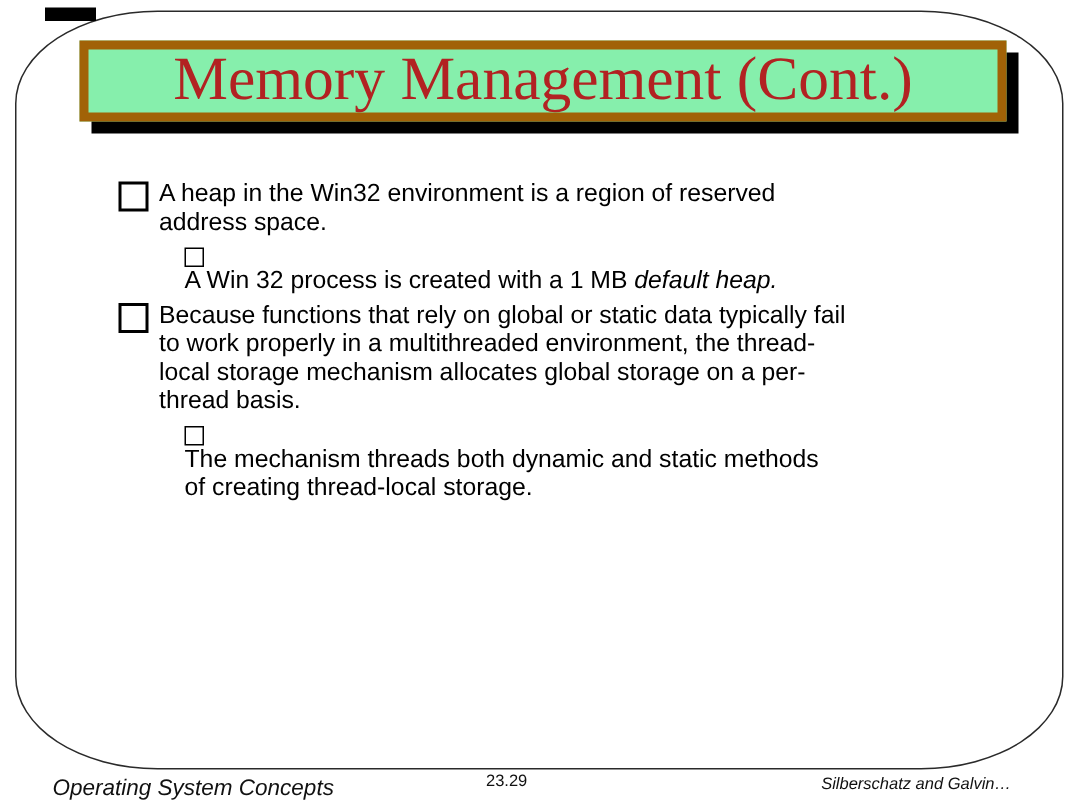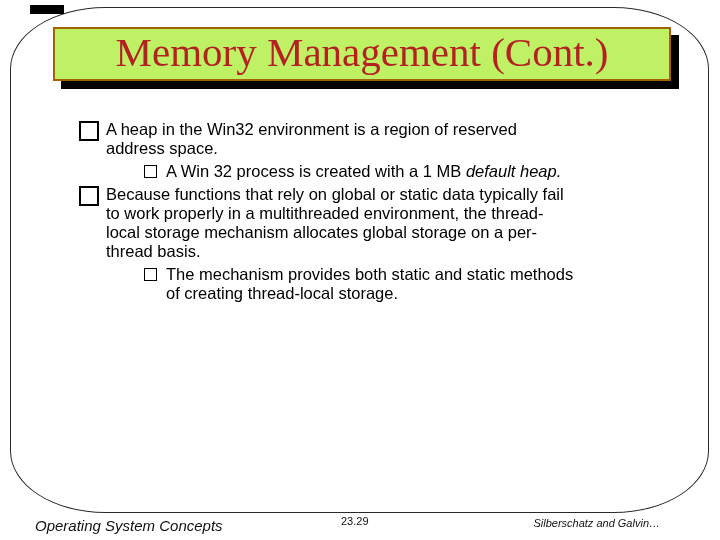--- a/index.html
+++ b/index.html
@@ -35,22 +35,22 @@
   .title-shadow {
     position: absolute;
     left: 61px; top: 35px;
     width: 618px; height: 54px;
     background: #000;
   }
   .title-box {
     position: absolute;
     left: 53px; top: 27px;
     width: 618px; height: 54px;
-    background: #bef264;
-    border: 2px solid #a16207;
+    background: #86efac;
+    border: 6px solid #a16207;
     box-sizing: border-box;
     display: flex;
     align-items: center;
     justify-content: center;
   }
   .title-text {
     font-family: "Liberation Serif", serif;
     font-size: 41px;
     font-weight: 400;
     letter-spacing: 0px;
@@ -77,45 +77,45 @@
   .sq {
     display: inline-block;
     flex: none;
     background: #fff;
   }
   .l1 .sq {
     width: 16px; height: 16px;
     border: 2.5px solid #000;
     margin: 1px 7px 0 0;
   }
-  .l2 { margin-left: 65px; }
+  .l2 { margin-left: 44px; flex-direction: column; }
   .l2 .sq {
     width: 11px; height: 11px;
     border: 1.5px solid #000;
     margin: 3px 9px 0 0;
   }
 
   
   .footer-left {
     position: absolute;
     left: 35px; top: 517px;
     font-size: 15px;
     font-style: italic;
     color: #111;
   }
   .footer-page {
     position: absolute;
-    left: 341px; top: 515px;
+    left: 324px; top: 515px;
     font-size: 11px;
     color: #111;
     text-align: center;
   }
   .footer-right {
     position: absolute;
-    right: 60px; top: 517px;
+    right: 46px; top: 517px;
     font-size: 11px;
     font-style: italic;
     color: #111;
   }
 </style>
 </head>
 <body>
 
 <div class="frame"></div>
 <div class="corner-mark"></div>
@@ -137,20 +137,20 @@
     </div>
     <div class="item l1">
       <span class="sq"></span>
       <span class="tx">Because functions that rely on global or static data typically fail
 to work properly in a multithreaded environment, the thread-
 local storage mechanism allocates global storage on a per-
 thread basis.</span>
     </div>
     <div class="item l2">
       <span class="sq"></span>
-      <span class="tx">The mechanism provides both static and static methods
+      <span class="tx">The mechanism threads both dynamic and static methods
 of creating thread-local storage.</span>
     </div>
   </div>
 
 <div class="footer-left">Operating System Concepts</div>
 <div class="footer-page">23.29</div>
 <div class="footer-right">Silberschatz and Galvin…</div>
 
 </body></html>

